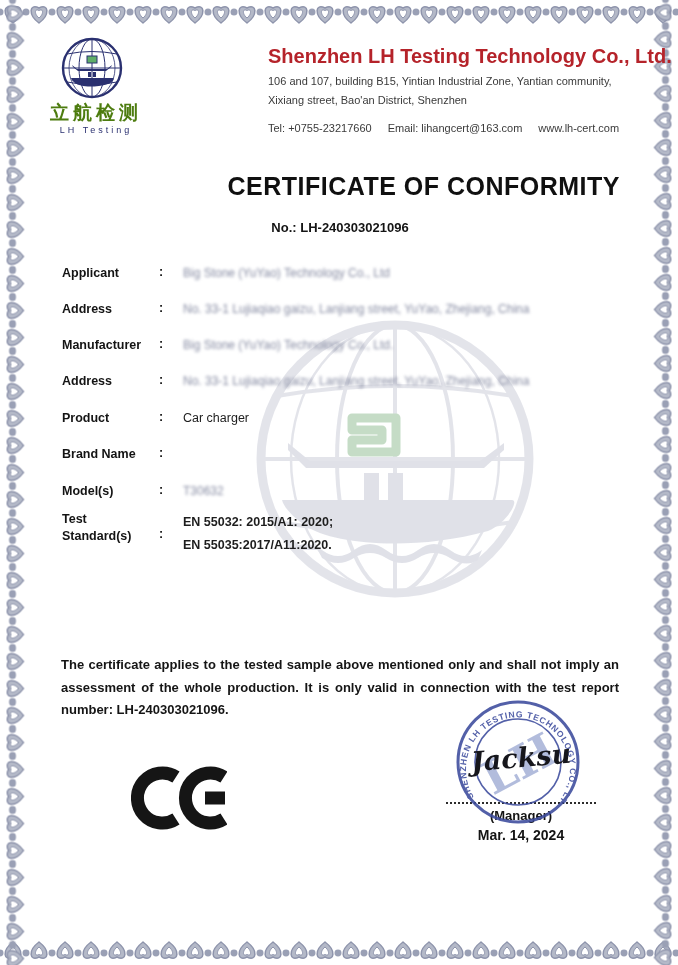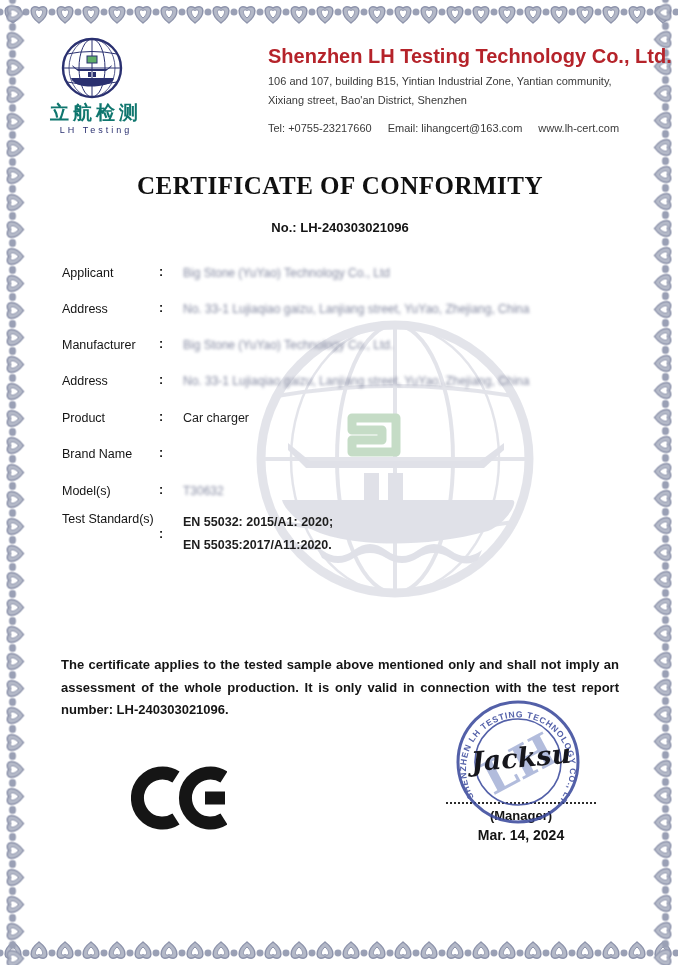--- a/index.html
+++ b/index.html
@@ -6,37 +6,37 @@
   .page{position:relative;width:678px;height:965px;background:#ffffff;overflow:hidden;
         font-family:"Liberation Sans",sans-serif;color:#141414;margin:0 auto;}
   .abs{position:absolute;}
   svg{display:block;}
 
   
   .bstrip{position:absolute;z-index:0;}
 
   
   .logo-cn{left:44px;top:100px;width:104px;text-align:center;font-size:19px;font-weight:bold;
-           letter-spacing:4px;color:#0f766e;}
+           letter-spacing:4px;color:#4d7c0f;}
   .logo-en{left:44px;top:125px;width:104px;text-align:center;font-size:9px;font-weight:normal;
            letter-spacing:3px;color:#2a3070;}
   .hdr{left:268px;top:44px;width:354px;}
   .company{font-size:20px;font-weight:bold;color:#b5232a;line-height:24px;white-space:nowrap;}
   .addr{font-size:11px;color:#3a3a3a;line-height:19px;margin-top:4px;}
   .contact{display:flex;gap:16px;font-size:11px;color:#3a3a3a;margin-top:12px;}
 
   
-  .doctitle{left:60px;top:172px;width:560px;text-align:center;font-size:25px;font-weight:bold;
-            color:#101010;letter-spacing:.5px;font-family:Liberation Serif, serif;}
+  .doctitle{left:60px;top:172px;width:560px;text-align:right;font-size:25px;font-weight:bold;
+            color:#101010;letter-spacing:.5px;}
   .certno{left:60px;top:220px;width:560px;text-align:center;font-size:13px;font-weight:bold;}
 
   
   .fields{left:62px;top:258px;width:558px;height:300px;z-index:2;}
   .frow{position:absolute;left:0;width:558px;display:flex;align-items:flex-start;}
-  .flabel{width:97px;font-size:12.5px;font-weight:normal;line-height:17px;flex:none;}
+  .flabel{width:97px;font-size:12.5px;font-weight:bold;line-height:17px;flex:none;}
   .fcolon{width:24px;font-size:12.5px;font-weight:bold;flex:none;}
   .fvalue{flex:1;font-size:12.5px;line-height:17px;color:#1d1d1d;}
   .blurred{color:#868ba2;filter:blur(1.7px);font-size:12px;}
   .bold-val{font-weight:bold;white-space:pre-line;line-height:23px;}
   .colon-mid{align-self:center;}
 
   
   .para{left:61px;width:558px;font-size:13px;font-weight:bold;line-height:22.5px;
         text-align:justify;color:#151515;z-index:2;}
 

